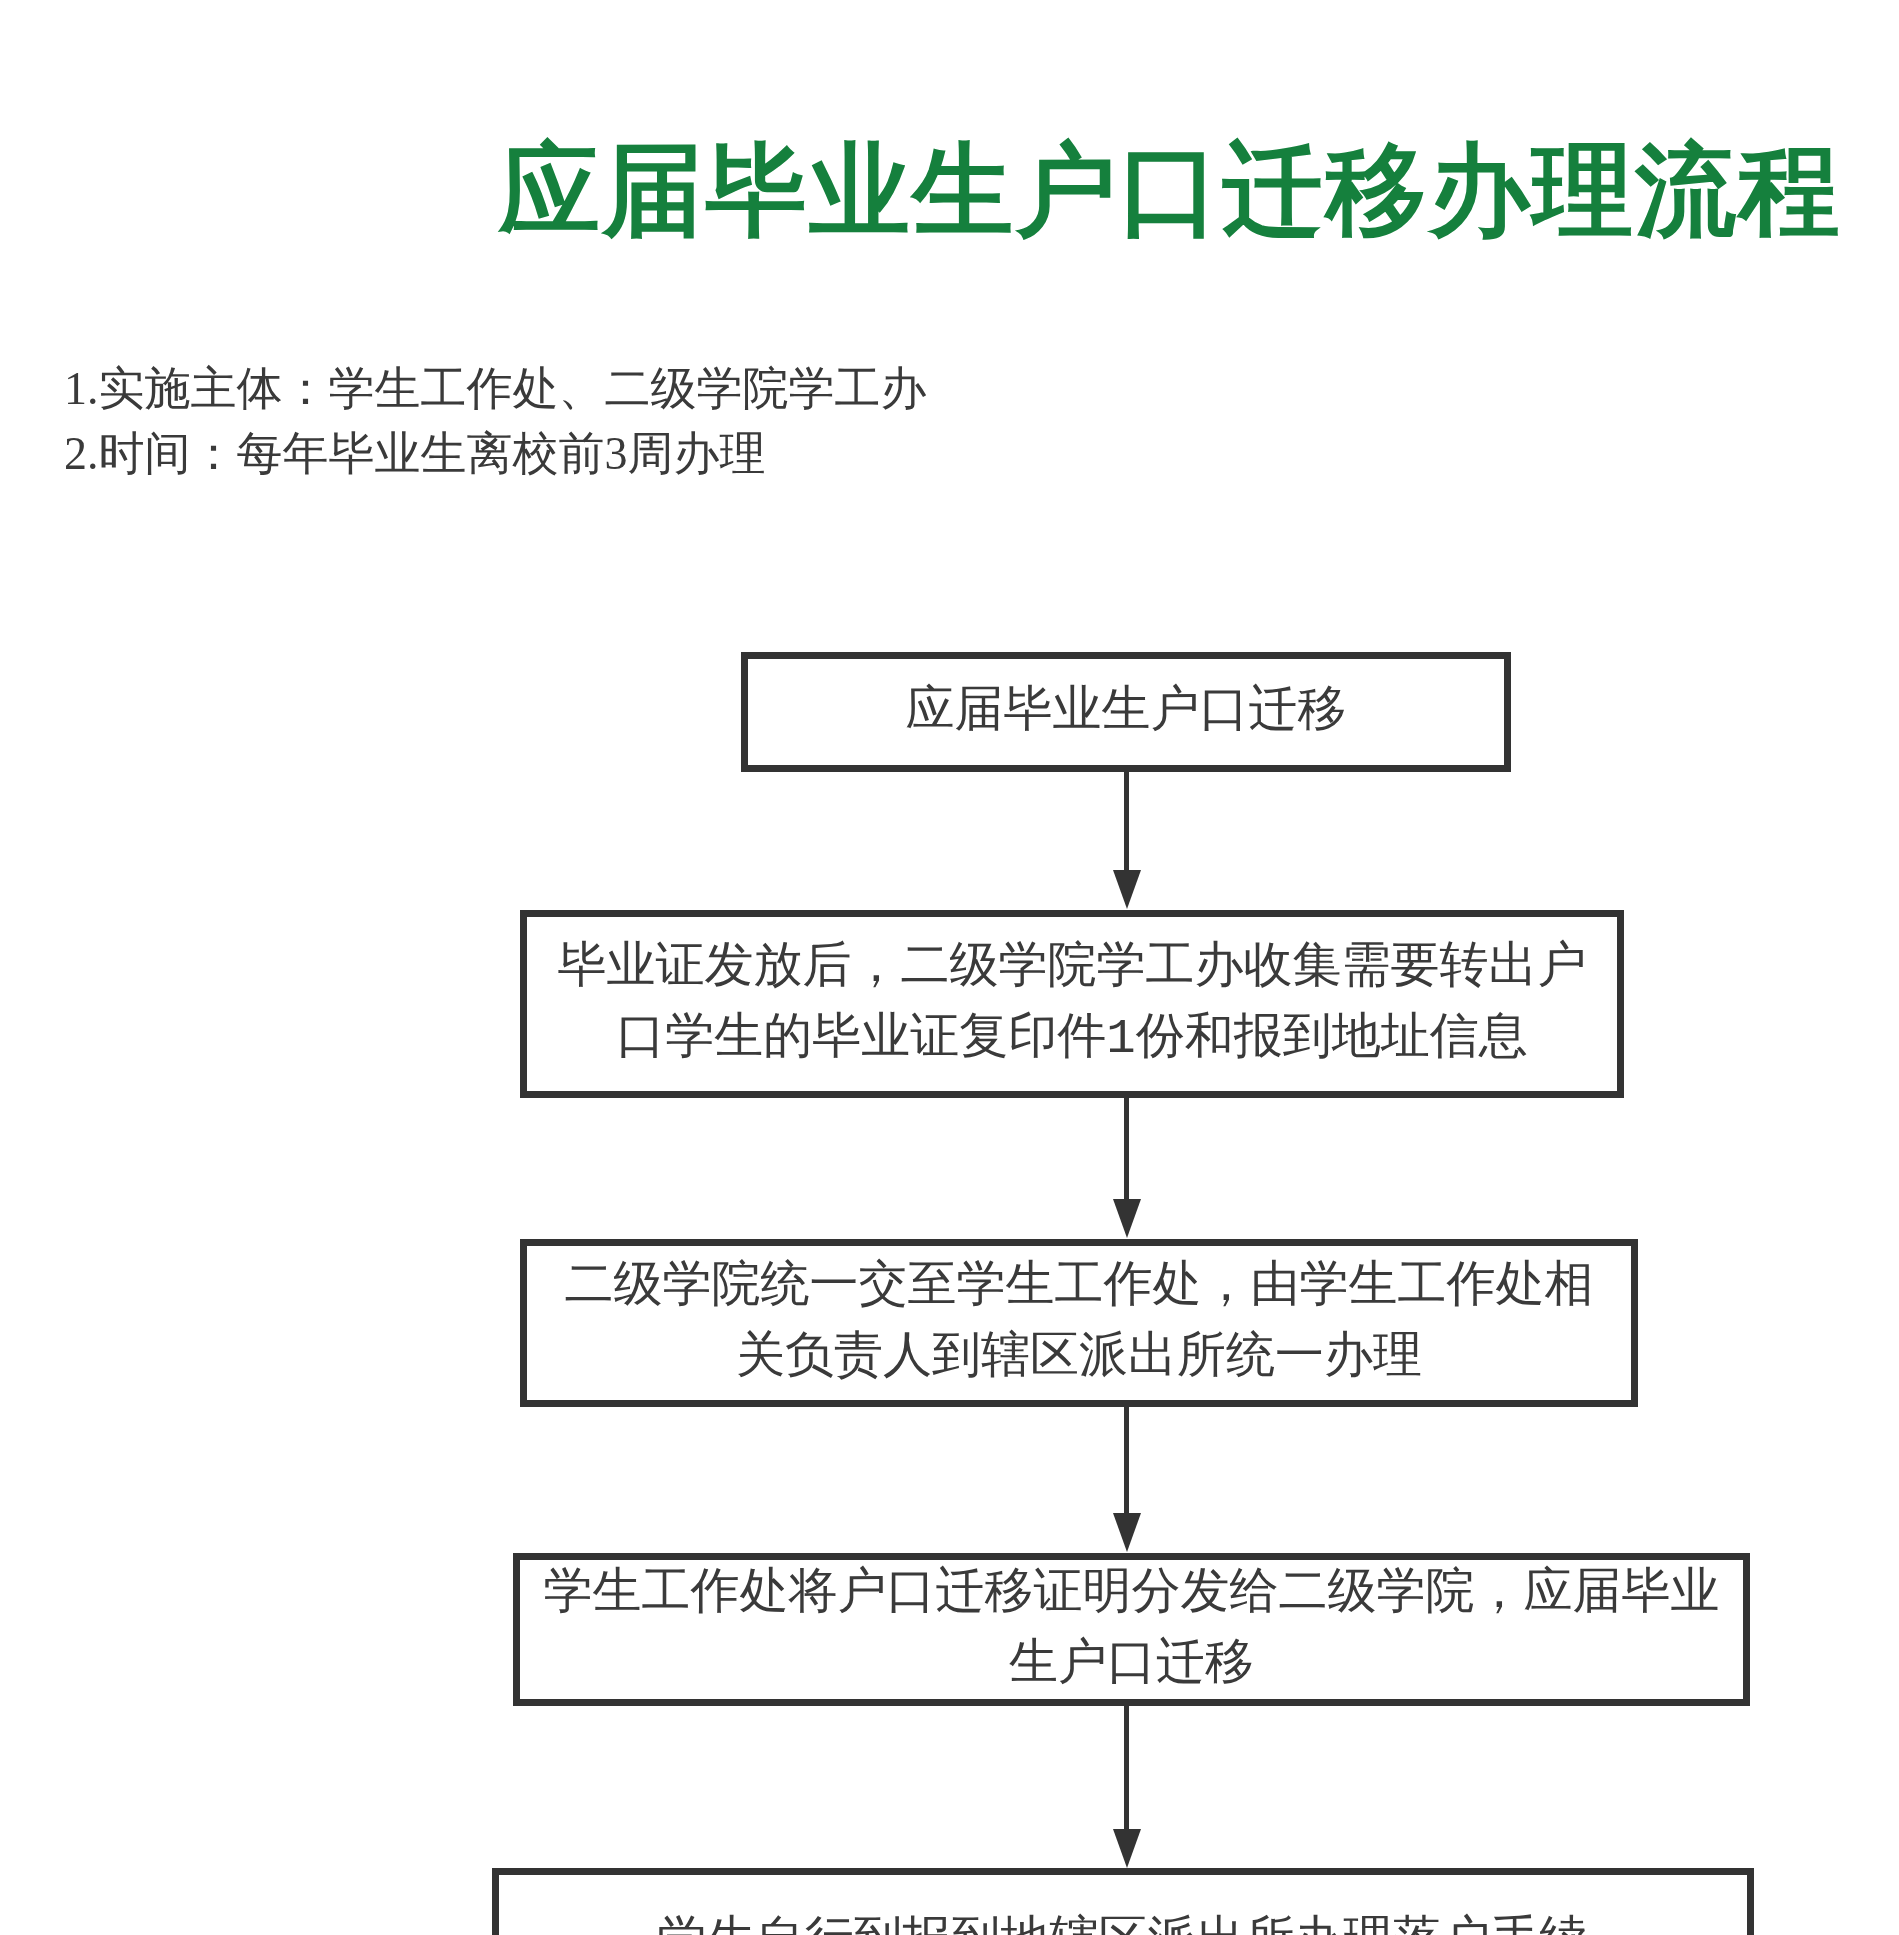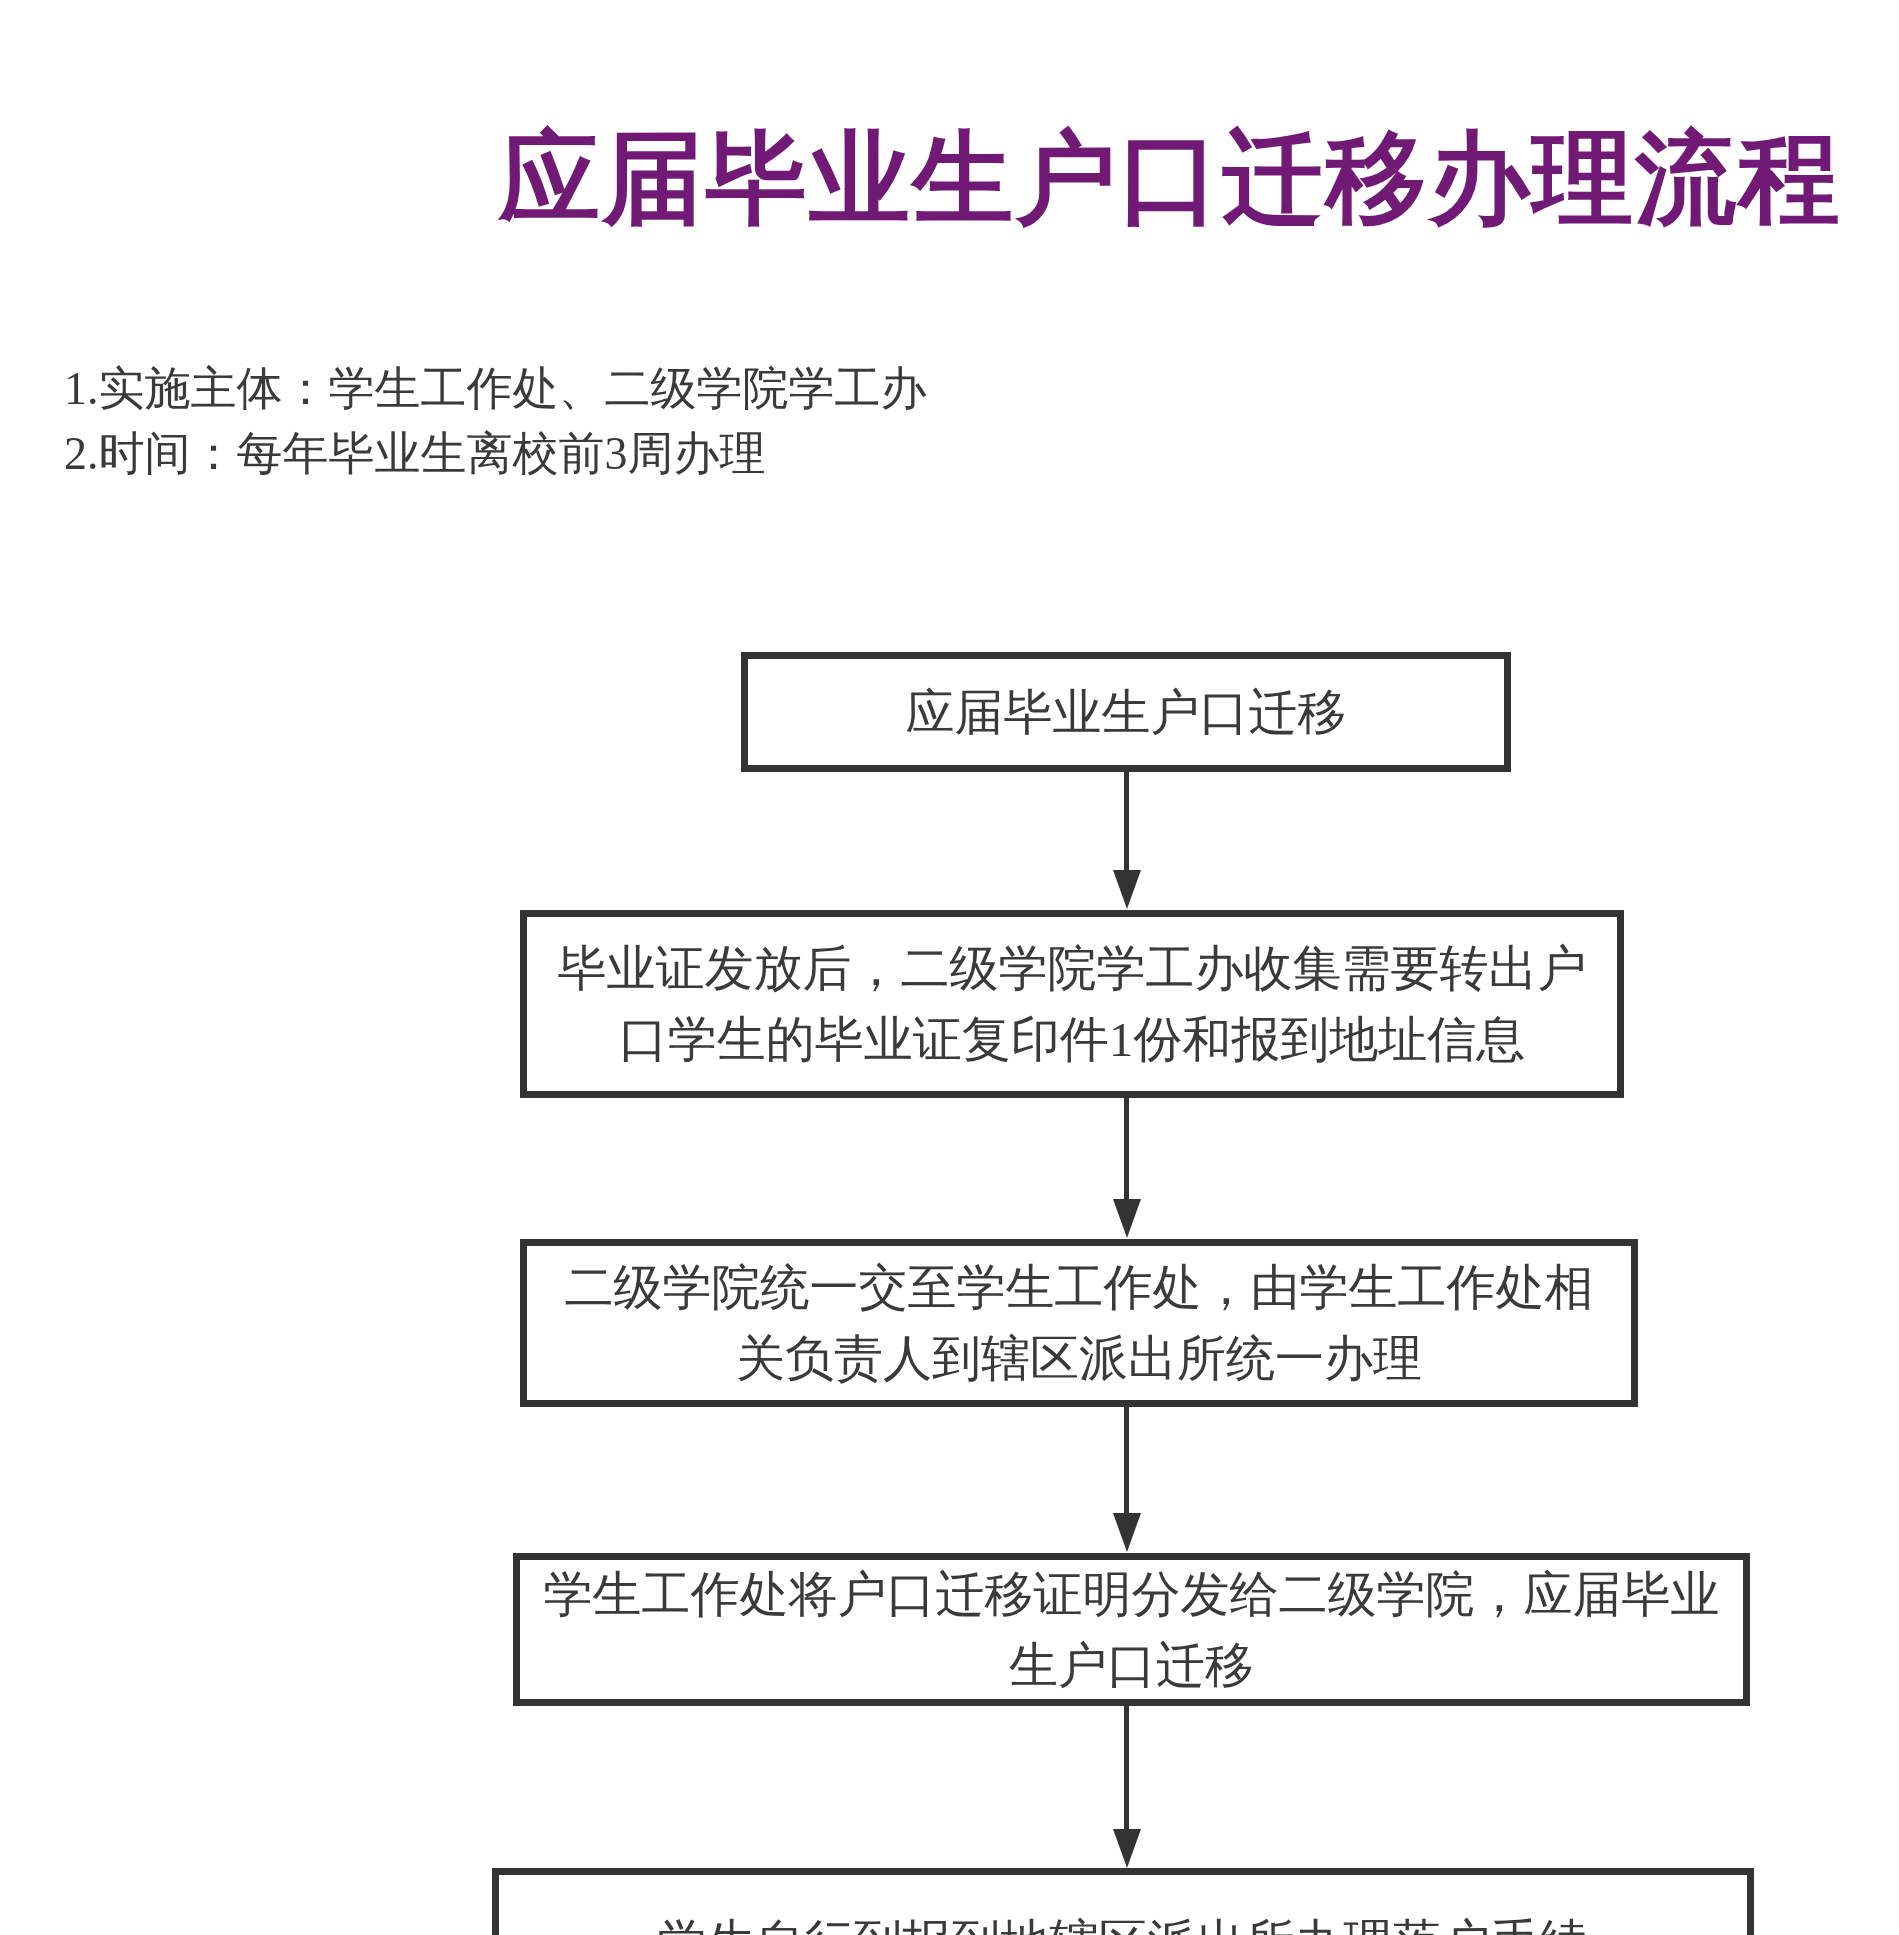--- a/index.html
+++ b/index.html
@@ -8,27 +8,27 @@
     width: 1900px;
     height: 2071px;
     background: #ffffff;
     overflow: hidden;
     font-family: "Liberation Serif", serif;
     color: #3a3a3a;
   }
   .page-title {
     position: absolute;
     left: 499px;
-    top: 112px;
+    top: 124px;
     font-family: "Liberation Sans", sans-serif;
     font-weight: 700;
     font-size: 101px;
     letter-spacing: 2.3px;
     white-space: nowrap;
-    color: #701a75;
+    color: #15803d;
   }
   .notes {
     position: absolute;
     left: 64px;
     top: 356px;
     font-size: 46px;
     line-height: 65px;
     white-space: nowrap;
   }
   .flow-box {
@@ -36,20 +36,21 @@
     box-sizing: border-box;
     border: 7px solid #333333;
     background: #ffffff;
     display: flex;
     align-items: center;
     justify-content: center;
     text-align: center;
     font-size: 49px;
     line-height: 71px;
     padding: 0 17px;
+    font-family: Liberation Mono, monospace;
   }
   #box1 { left: 741px; top: 652px; width: 770px; height: 120px; }
   #box2 { left: 520px; top: 910px; width: 1104px; height: 188px; }
   #box3 { left: 520px; top: 1239px; width: 1118px; height: 168px; }
   #box4 { left: 513px; top: 1553px; width: 1237px; height: 153px; }
   #box5 { left: 492px; top: 1868px; width: 1262px; height: 149px; }
 
   .arrow-line {
     position: absolute;
     width: 5.4px;

